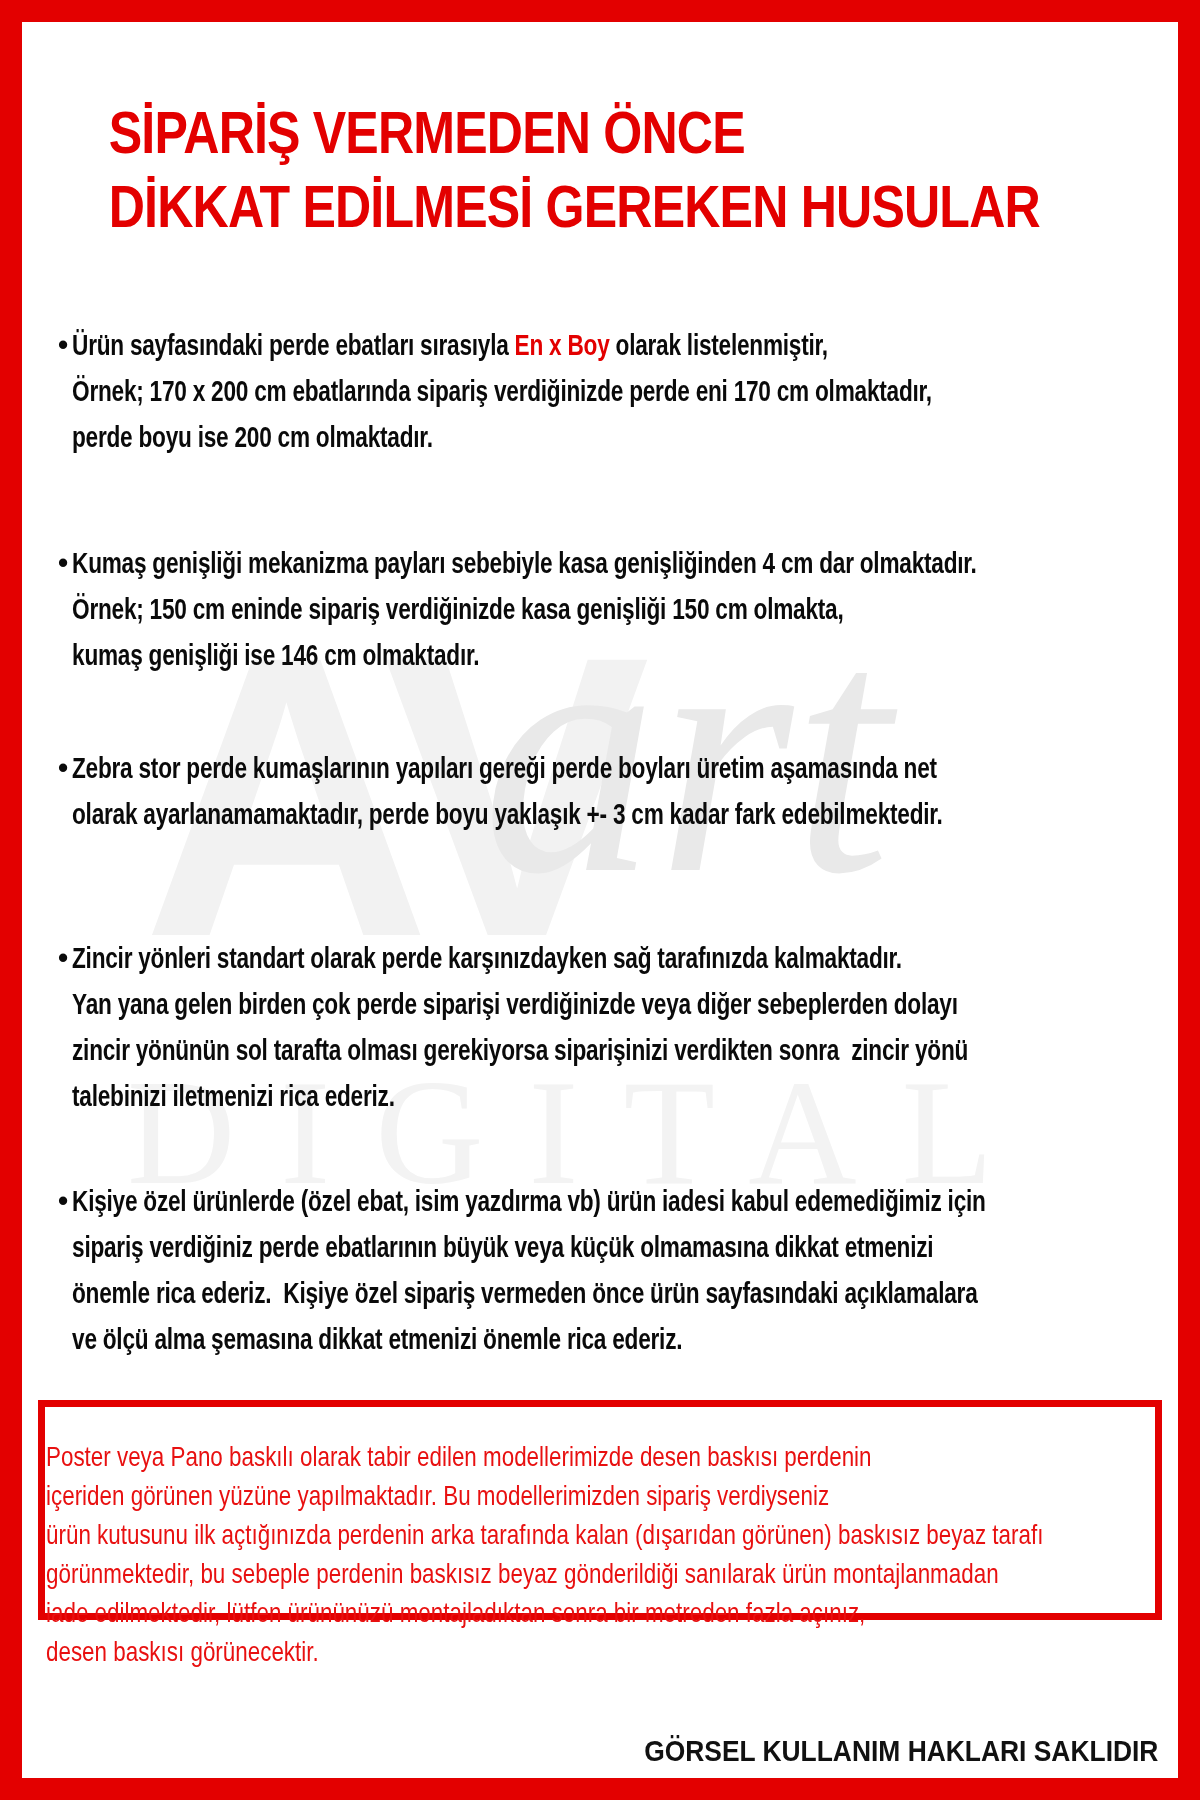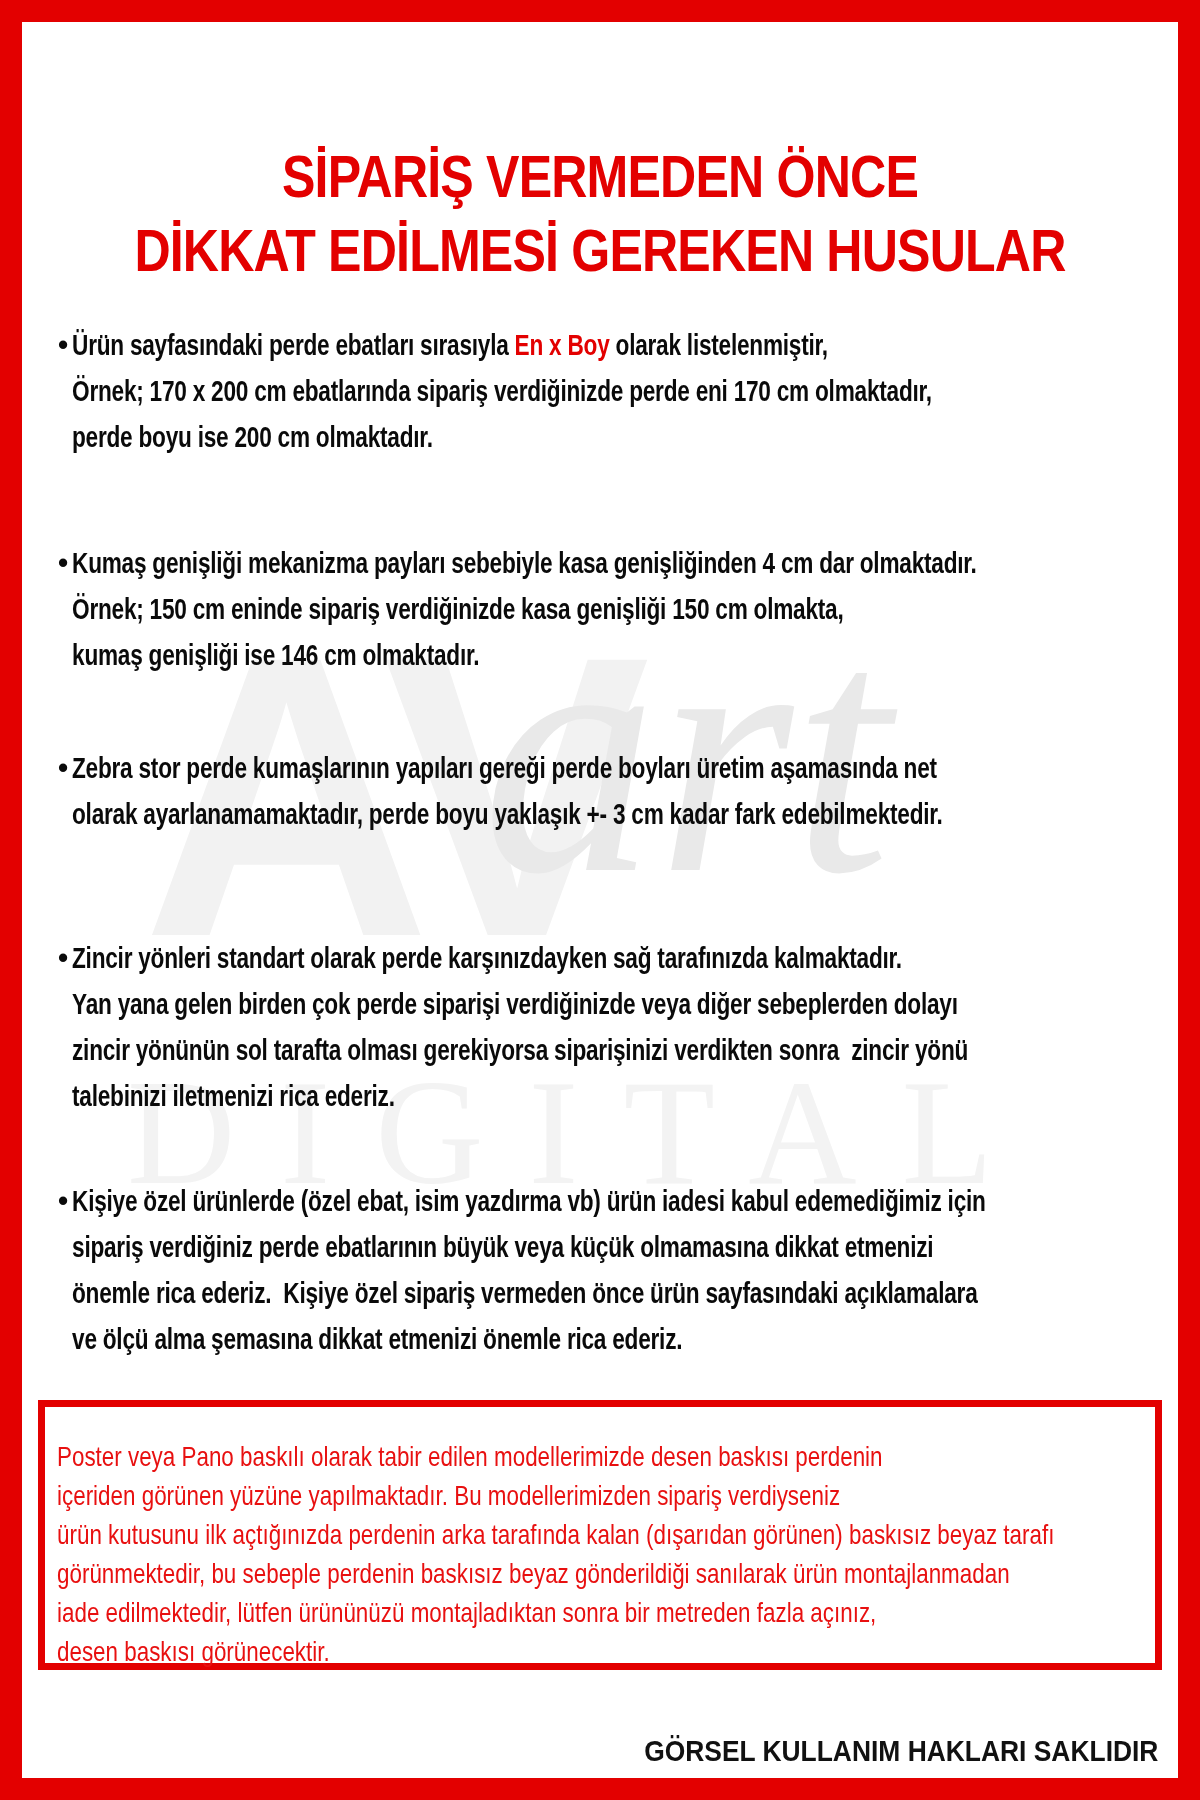--- a/index.html
+++ b/index.html
@@ -29,25 +29,24 @@
   }
   .wm-digital{
     left:105px;top:1035px;
     font-family:"Liberation Serif", serif;
     font-size:150px;letter-spacing:45px;
     color:#f3f3f3;
   }
   
   .title{
     position:absolute;z-index:1;left:0;right:0;top:74px;
-    text-align:center;
+    text-align:left;
     color:var(--accent,#e30000);
     font-weight:700;font-size:59px;line-height:74px;
     letter-spacing:-1px;
-    margin-top:44px;
   }
   .title .tline{transform:scaleX(0.85);transform-origin:50% 50%;white-space:pre;}
   .bullets{position:absolute;z-index:1;left:36px;right:28px;top:0;bottom:0;}
   .bullet{position:absolute;left:0;right:0;}
   .bullet:nth-child(1){top:300px;}
   .bullet:nth-child(2){top:518px;}
   .bullet:nth-child(3){top:723px;}
   .bullet:nth-child(4){top:913px;}
   .bullet:nth-child(5){top:1156px;}
   .bullet .dot{
@@ -58,24 +57,24 @@
     padding-left:18px;
     font-size:29px;line-height:46px;font-weight:700;color:#0a0a0a;
     letter-spacing:-0.3px;
     transform:scaleX(0.78);transform-origin:0 50%;
     white-space:pre;
   }
   .seg{color:inherit;}
   .seg.red{color:var(--accent,#e30000);}
   .notice-box{
     position:absolute;z-index:1;
-    left:16px;right:16px;top:1378px;height:270px;
+    left:16px;right:16px;top:1378px;height:220px;
     box-sizing:border-box;
     border:7px solid var(--accent,#e30000);
-    padding:30px 16px 0 12px;
+    padding:30px 16px 0 1px;
     background:transparent;
   }
   .notice-box .nline{
     font-size:28px;line-height:39px;font-weight:400;
     color:var(--notice,#e30000);
     transform:scaleX(0.80);transform-origin:0 50%;
     white-space:pre;
   }
   .footer{
     position:absolute;z-index:1;right:20px;top:1712px;

